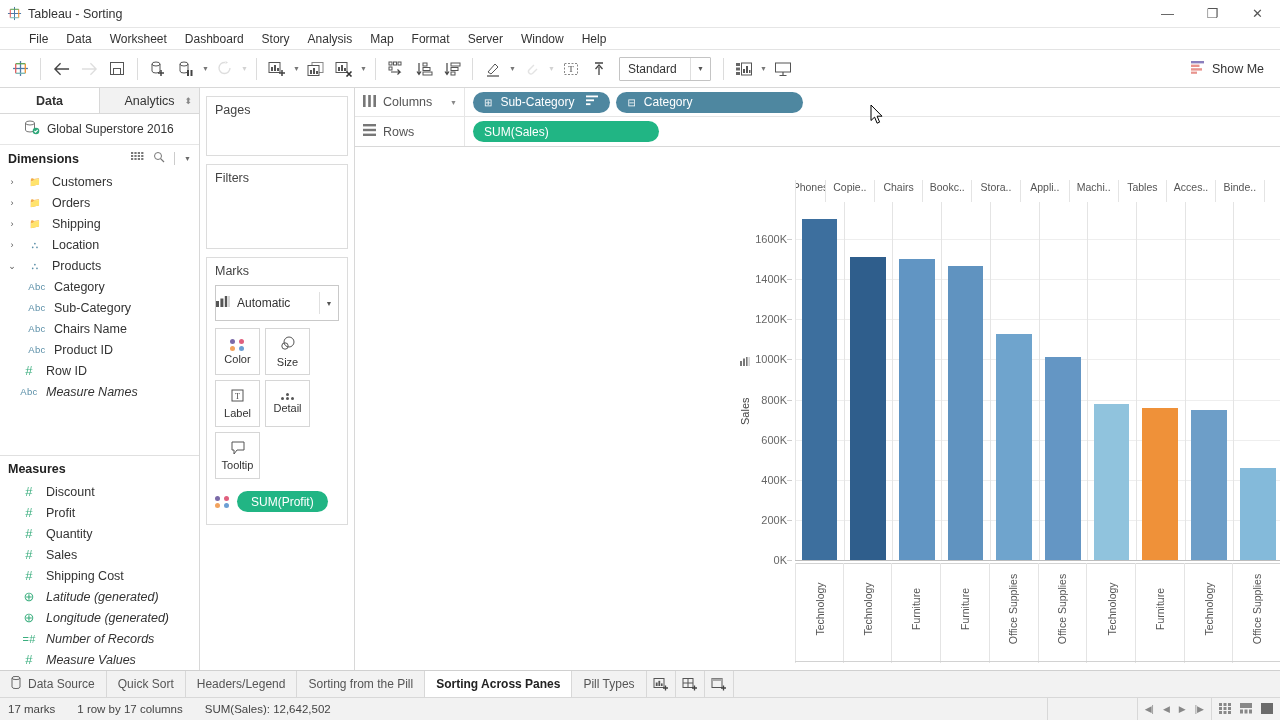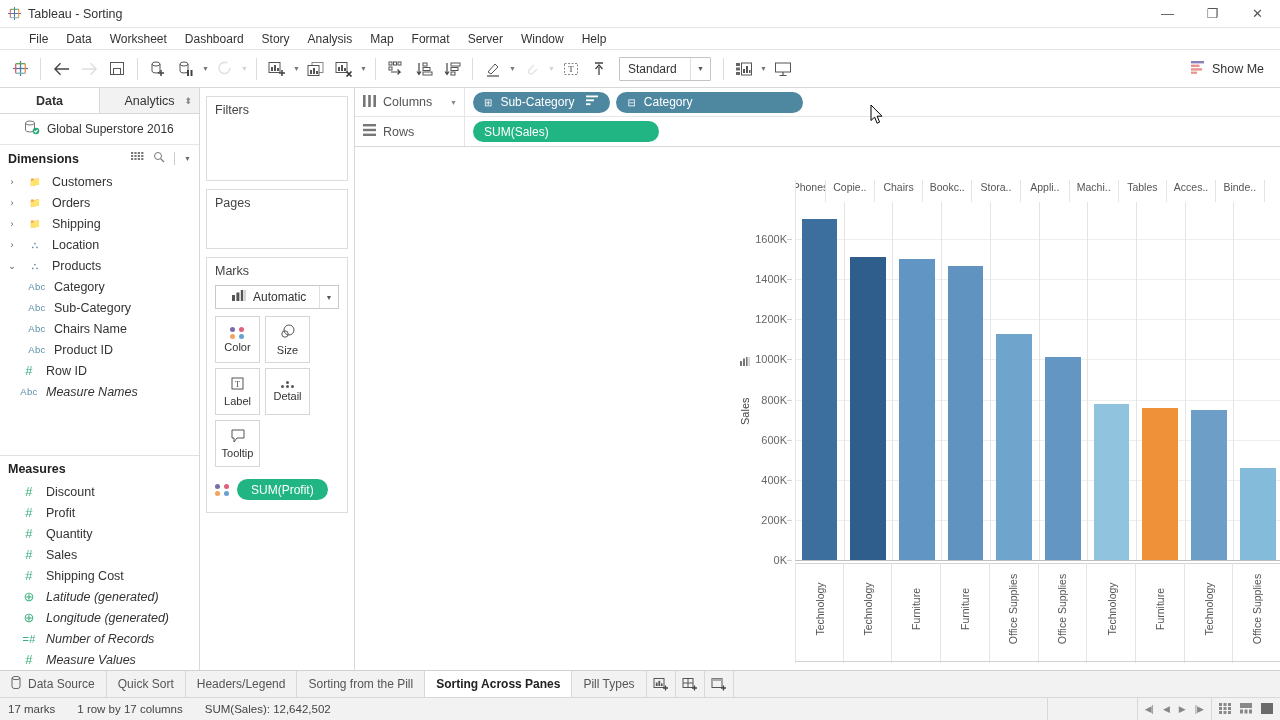--- a/index.html
+++ b/index.html
@@ -100,22 +100,22 @@
   .cards {
     width:155px; flex:0 0 155px; background:#fff; border-right:1px solid #d8d8d8;
     padding:8px 6px 0 6px; display:flex; flex-direction:column; gap:8px; min-height:0;
   }
   .card { border:1px solid #dcdcdc; background:#fff; }
   .card-title { padding:6px 8px 5px 8px; font-size:12.5px; color:#444; }
   .card.pages { height:60px; }
   .card.filters { height:85px; }
   .card.marks { padding-bottom:8px; }
   .marks-type {
-    margin:2px 8px 7px 8px; height:24px; border:1px solid #c9c9c9; background:#fff;
-    display:flex; align-items:center; gap:6px; padding-left:16px; font-size:12px; color:#333;
+    margin:2px 8px 7px 8px; height:36px; border:1px solid #c9c9c9; background:#fff;
+    display:flex; align-items:center; gap:6px; padding-left:0; font-size:12px; color:#333;
   }
   .marks-type .mt-caret {
     margin-left:auto; width:19px; height:22px; border-left:1px solid #e0e0e0;
     display:flex; align-items:center; justify-content:center; font-size:7px; color:#555;
   }
   .btn-grid { display:flex; flex-wrap:wrap; gap:5px; padding:0 8px; }
   .mbtn {
     width:45px; height:47px; border:1px solid #d6d6d6; background:#fff;
     display:flex; flex-direction:column; align-items:center; justify-content:center; gap:2px;
     font-size:11px; color:#333;
@@ -583,25 +583,25 @@
             </div>
           <div class="fld lvl1b ital">
               <span class="ic num">#</span>
               <span class="nm">Measure Values</span>
             </div>
         </div>
       </div>
     </div>
 
     <div class="cards">
+      <div class="card pages">
+        <div class="card-title">Pages</div>
+      </div>
       <div class="card filters">
         <div class="card-title">Filters</div>
-      </div>
-      <div class="card pages">
-        <div class="card-title">Pages</div>
       </div>
       <div class="card marks">
         <div class="card-title">Marks</div>
         <div class="marks-type">
           <span>
             <svg width="15" height="11" viewBox="0 0 15 11">
                 <rect x="0" y="5" width="3" height="6" fill="#555"></rect>
                 <rect x="4.4" y="2.5" width="3" height="8.5" fill="#555"></rect>
                 <rect x="8.8" y="0" width="2.4" height="11" fill="#555"></rect>
                 <rect x="12.4" y="0" width="1.2" height="11" fill="#bbb"></rect>

